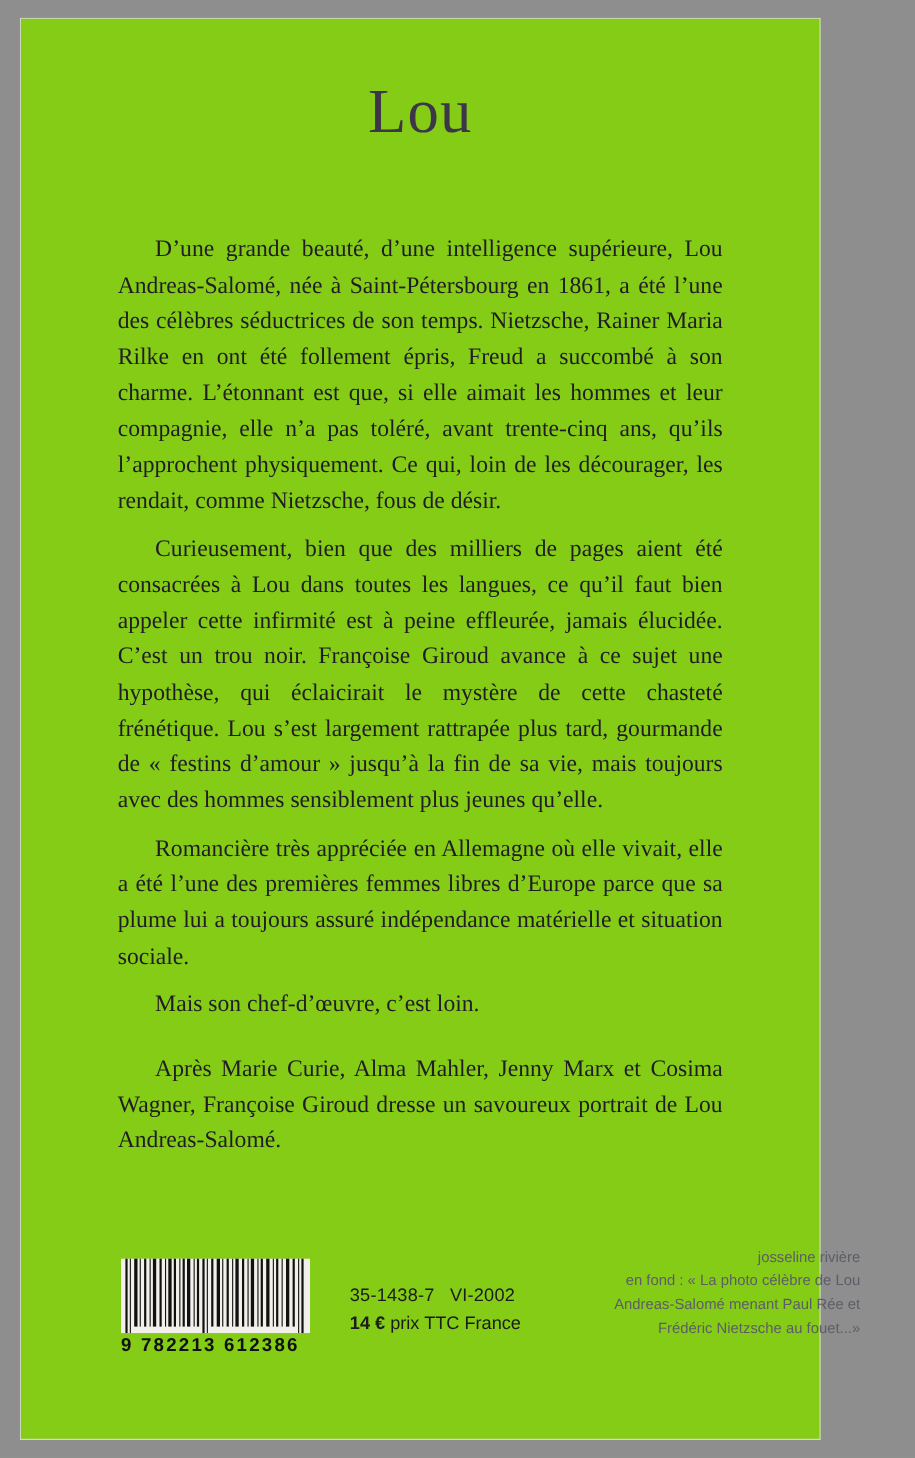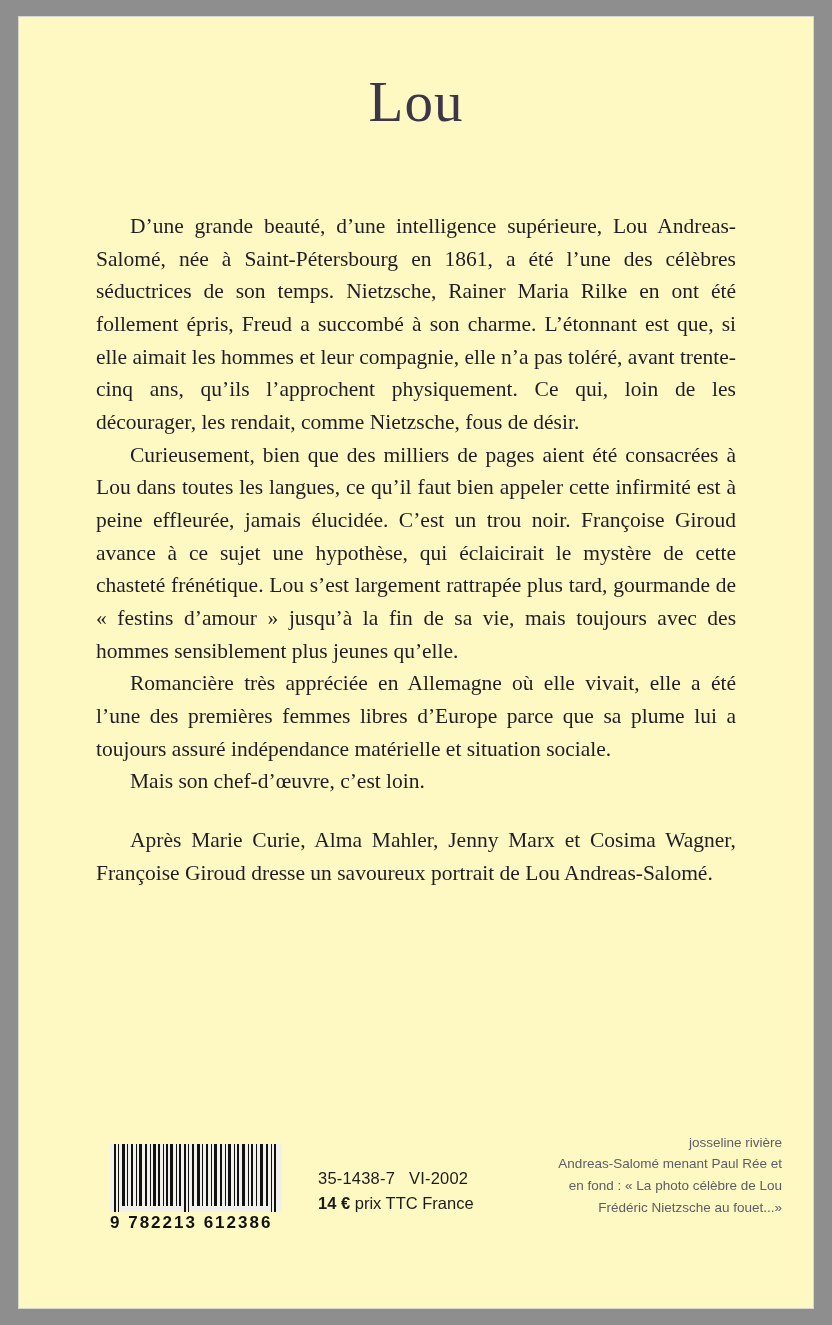--- a/index.html
+++ b/index.html
@@ -18,23 +18,23 @@
     top: 0;
     width: 832px;
     height: 1325px;
     background: #8e8e8e;
     overflow: hidden;
   }
   .cover {
     position: absolute;
     left: 18px;
     top: 16px;
-    width: 796px;
+    width: 728px;
     height: 1293px;
-    background: #fef9c3;
+    background: #84cc16;
     box-shadow: 0 0 0 1px #d8d6d0 inset;
   }
   .title-block {
     text-align: center;
     margin-top: 56px;
   }
   .main-title {
     font-family: "Liberation Serif", serif;
     font-size: 57px;
     color: #3d3548;
@@ -54,21 +54,21 @@
   }
   .body-text {
     margin: 78px 78px 0 78px;
     font-size: 21.5px;
     line-height: 1.52;
     color: #211d26;
     text-align: justify;
     text-justify: inter-word;
   }
   .body-text p {
-    margin: 0;
+    margin: 11px;
     text-indent: 34px;
   }
   .body-text p.closing {
     margin-top: 26px;
     text-indent: 34px;
   }
   .footer {
     position: absolute;
     left: 0;
     bottom: 76px;
@@ -196,20 +196,20 @@
           <span>35-1438-7</span><span class="ref-right">VI-2002</span>
         </div>
         <div class="price-line">
           <b>14 €</b>
           <span>prix TTC France</span>
         </div>
       </div>
 
       <div class="credits">
         <div>josseline rivière</div>
+        <div>en fond : « La photo célèbre de Lou</div>
         <div>Andreas-Salomé menant Paul Rée et</div>
-        <div>en fond : « La photo célèbre de Lou</div>
         <div>Frédéric Nietzsche au fouet...»</div>
       </div>
 
     </div>
   </div>
 </div>
 
 </body></html>

